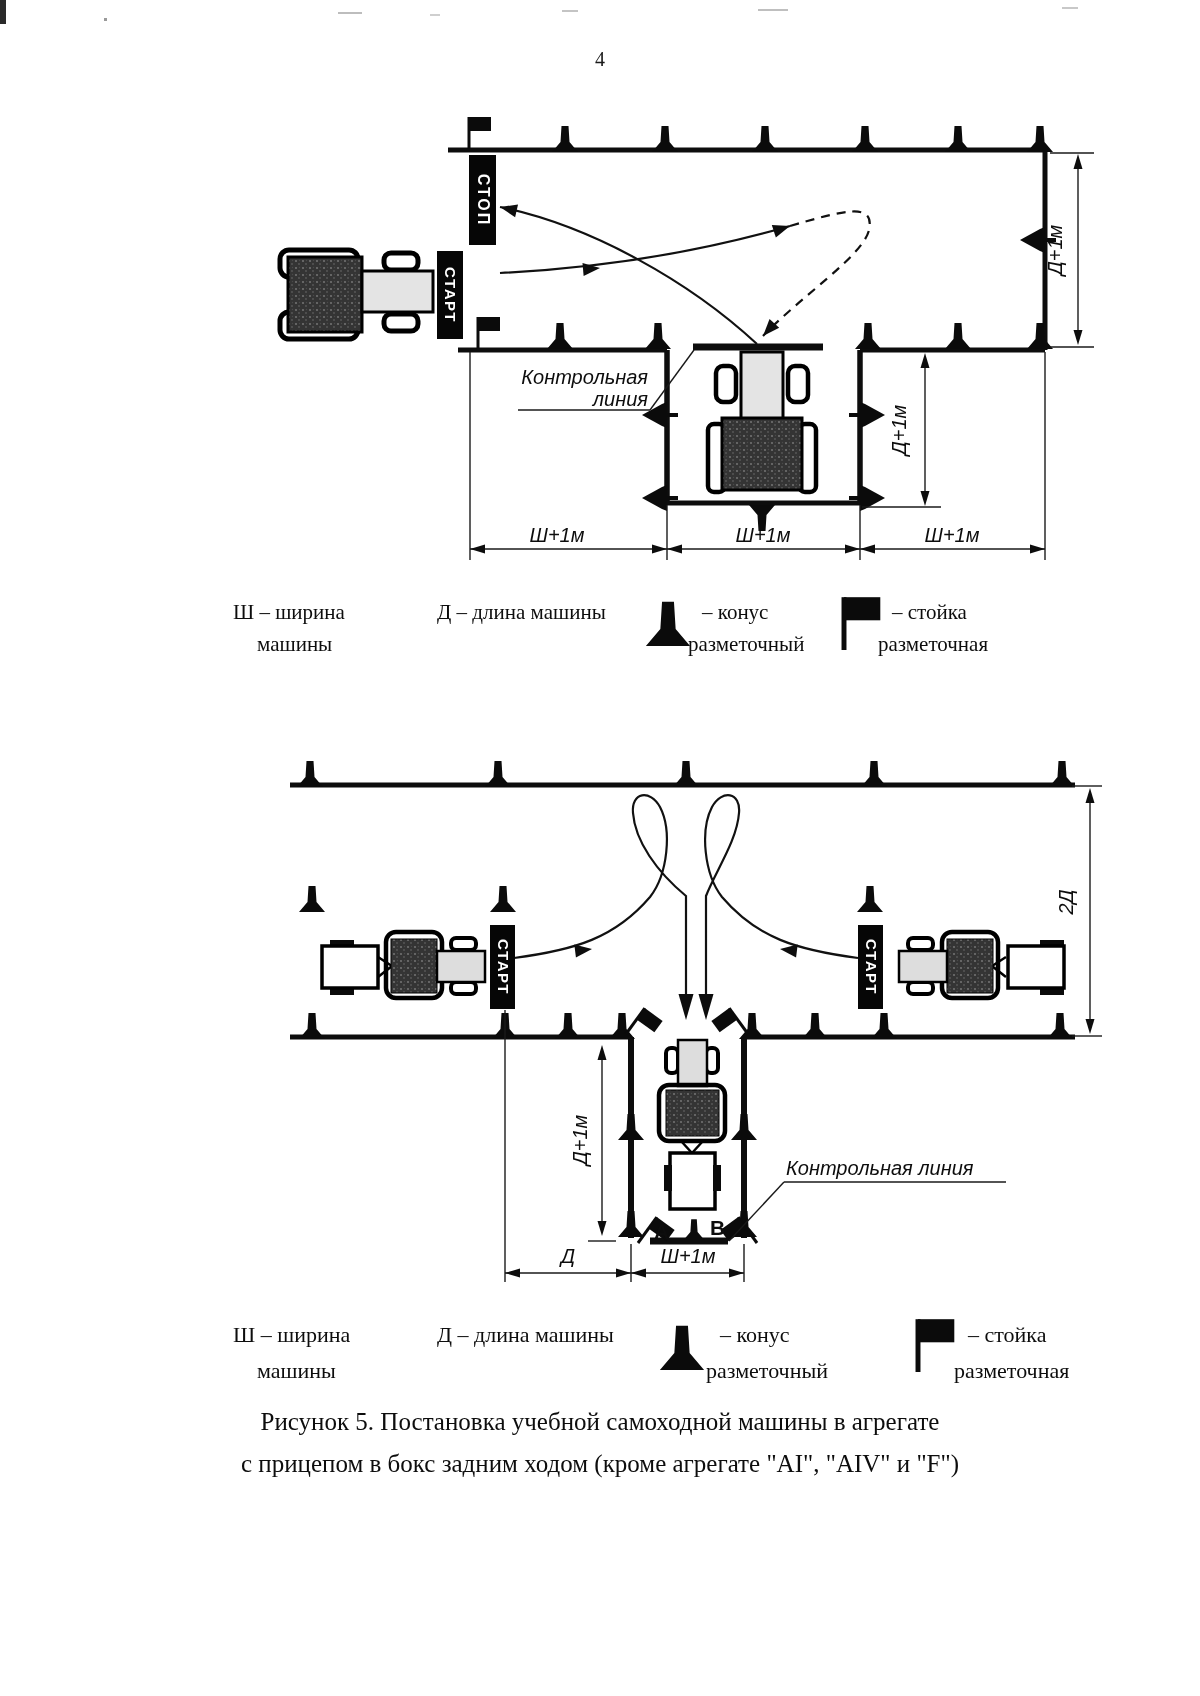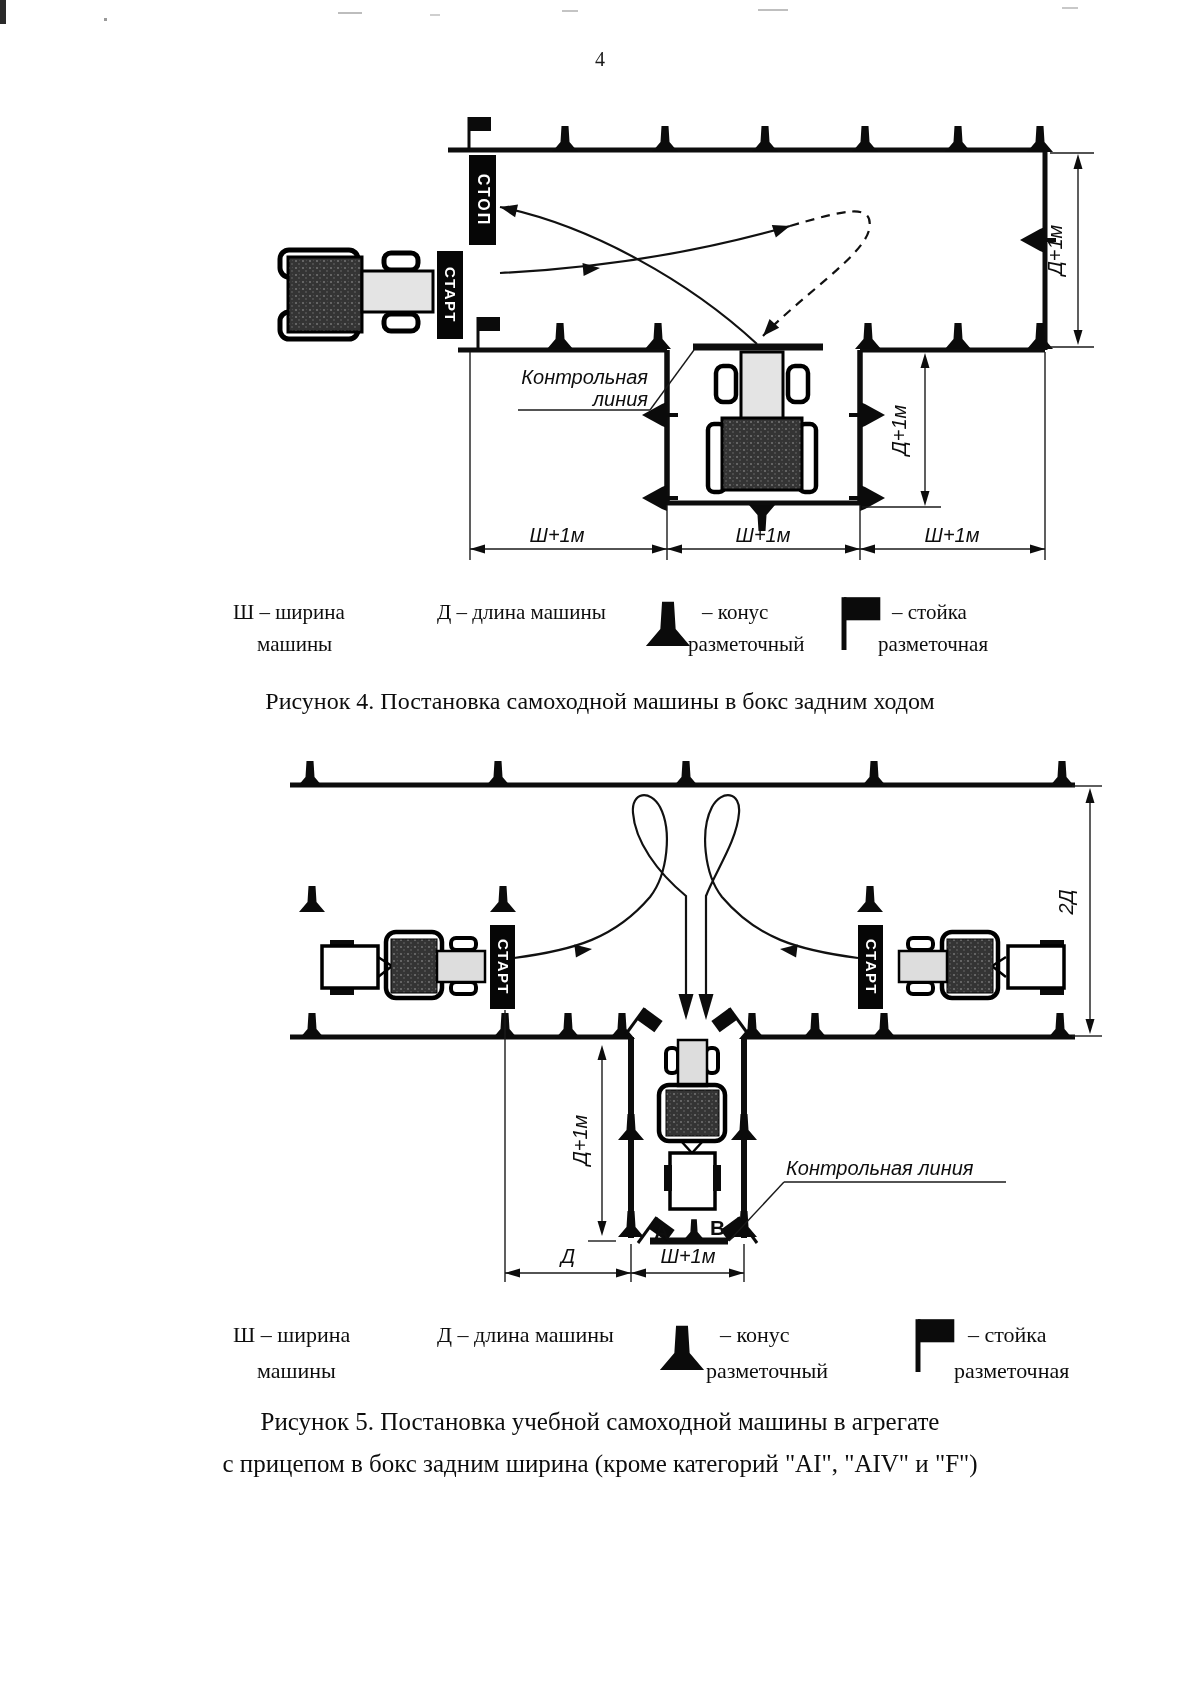--- a/index.html
+++ b/index.html
@@ -191,21 +191,20 @@
     </svg>
     <span style="left:702px;top:4px;">– конус</span>
     <span style="left:688px;top:36px;">разметочный</span>
     <svg style="left:838px;top:0;position:absolute;" width="42" height="56" viewBox="0 0 42 56">
       <use href="#flag" transform="translate(6,54) scale(1.65)"></use>
     </svg>
     <span style="left:892px;top:4px;">– стойка</span>
     <span style="left:878px;top:36px;">разметочная</span>
   </div>
 
-  <div class="abs caption" style="top:688px;">Рисунок 4. Постановка самоходной машины в бокс задним ходом</div>
 
   <svg style="top:740px;" width="1200" height="560" viewBox="0 740 1200 560">
 
     <path class="road" stroke-width="5" d="M290,785 H1075"></path>
     <path class="road" stroke-width="5" d="M290,1037 H631"></path>
     <path class="road" stroke-width="5" d="M744,1037 H1075"></path>
     <path class="road" stroke-width="6" d="M631,1037 V1238"></path>
     <path class="road" stroke-width="6" d="M744,1037 V1238"></path>
     <path class="road" stroke-width="7" d="M650,1241 H728"></path>
 
@@ -342,15 +341,15 @@
     <span style="left:720px;top:4px;">– конус</span>
     <span style="left:706px;top:40px;">разметочный</span>
     <svg style="left:912px;top:0;position:absolute;" width="42" height="56" viewBox="0 0 42 56">
       <use href="#flag" transform="translate(6,54) scale(1.65)"></use>
     </svg>
     <span style="left:968px;top:4px;">– стойка</span>
     <span style="left:954px;top:40px;">разметочная</span>
   </div>
 
   <div class="abs caption5" style="top:1408px;">Рисунок 5. Постановка учебной самоходной машины в агрегате</div>
-  <div class="abs caption5" style="top:1450px;">с прицепом в бокс задним ширина (кроме категорий "AI", "AIV" и "F")</div>
+  <div class="abs caption5" style="top:1450px;">с прицепом в бокс задним ходом (кроме агрегате "AI", "AIV" и "F")</div>
 
 </div>
 
 </body></html>

